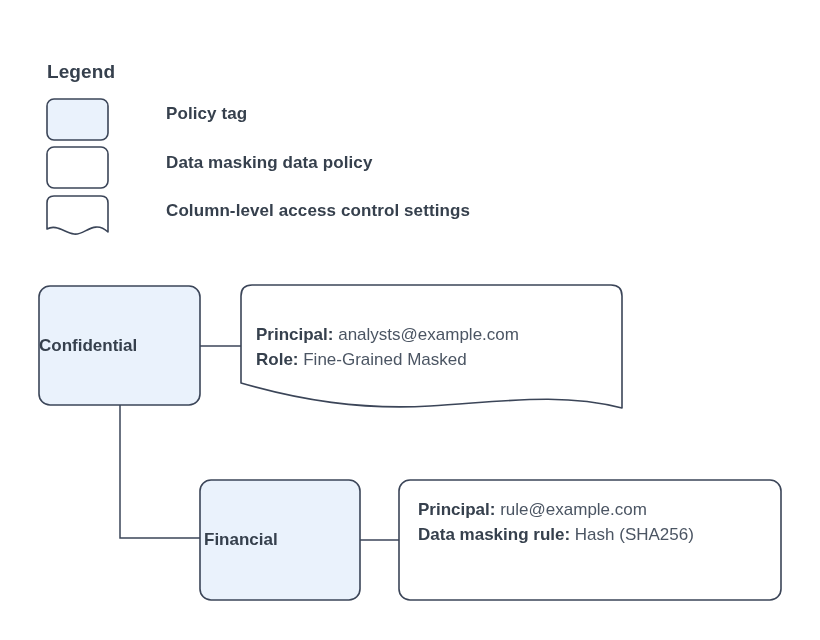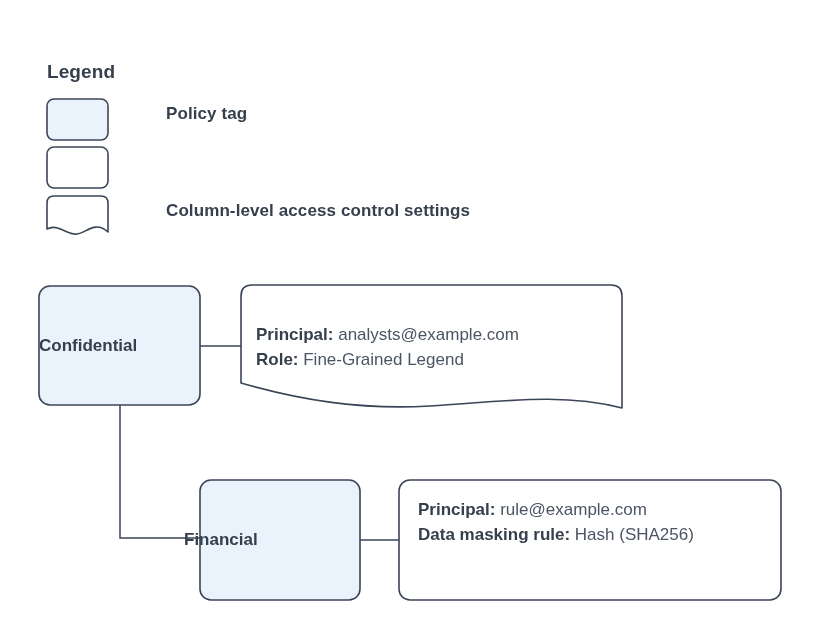--- a/index.html
+++ b/index.html
@@ -63,21 +63,21 @@
     font-weight: bold;
     color: #36404d;
     white-space: nowrap;
   }
   #label-confidential {
     left: 39px;
     top: 336px;
     width: 161px;
   }
   #label-financial {
-    left: 184px;
+    left: 204px;
     top: 530px;
     width: 160px;
   }
 
   
   .callout-text {
     position: absolute;
     font-size: 17px;
     color: #4b5563;
     line-height: 25px;
@@ -128,33 +128,34 @@
              C 560 392 500 402 430 406
              C 360 410 300 400 241 383
              L 241 296 Q 241 285 252 285 Z" fill="#ffffff" stroke="#3b4558" stroke-width="1.6" stroke-linejoin="round"></path>
 
     <rect x="399" y="480" width="382" height="120" rx="11" ry="11" fill="#ffffff" stroke="#3b4558" stroke-width="1.6"></rect>
   </svg>
 
   <div id="legend-title">Legend</div>
 
   <div class="legend-label" id="legend-label-0">Policy tag</div>
+  <div class="legend-label" id="legend-label-1">Data masking data policy</div>
   <div class="legend-label" id="legend-label-2">Column-level access control settings</div>
 
   <div class="node-label" id="label-confidential">Confidential</div>
   <div class="node-label" id="label-financial">Financial</div>
 
   <div class="callout-text" id="callout-text-top">
     <div>
       <span class="k">Principal:</span>
       <span>analysts@example.com</span>
     </div>
     <div>
       <span class="k">Role:</span>
-      <span>Fine-Grained Legend</span>
+      <span>Fine-Grained Masked</span>
     </div>
   </div>
 
   <div class="callout-text" id="callout-text-bottom">
     <div>
       <span class="k">Principal:</span>
       <span>rule@example.com</span>
     </div>
     <div>
       <span class="k">Data masking rule:</span>

